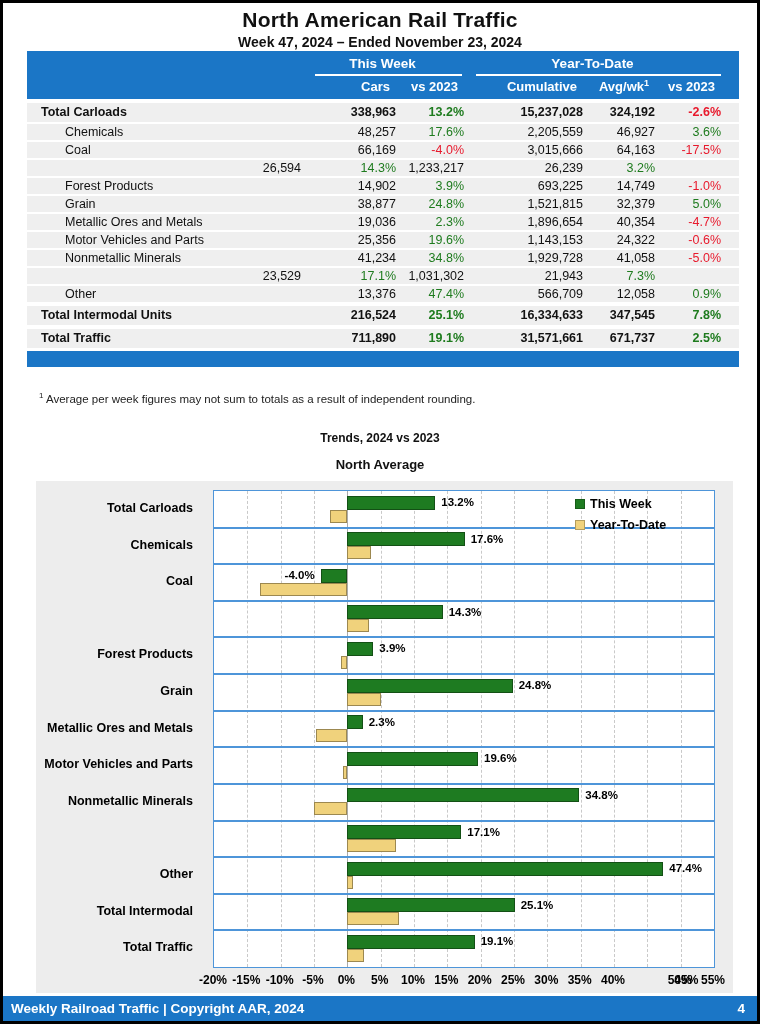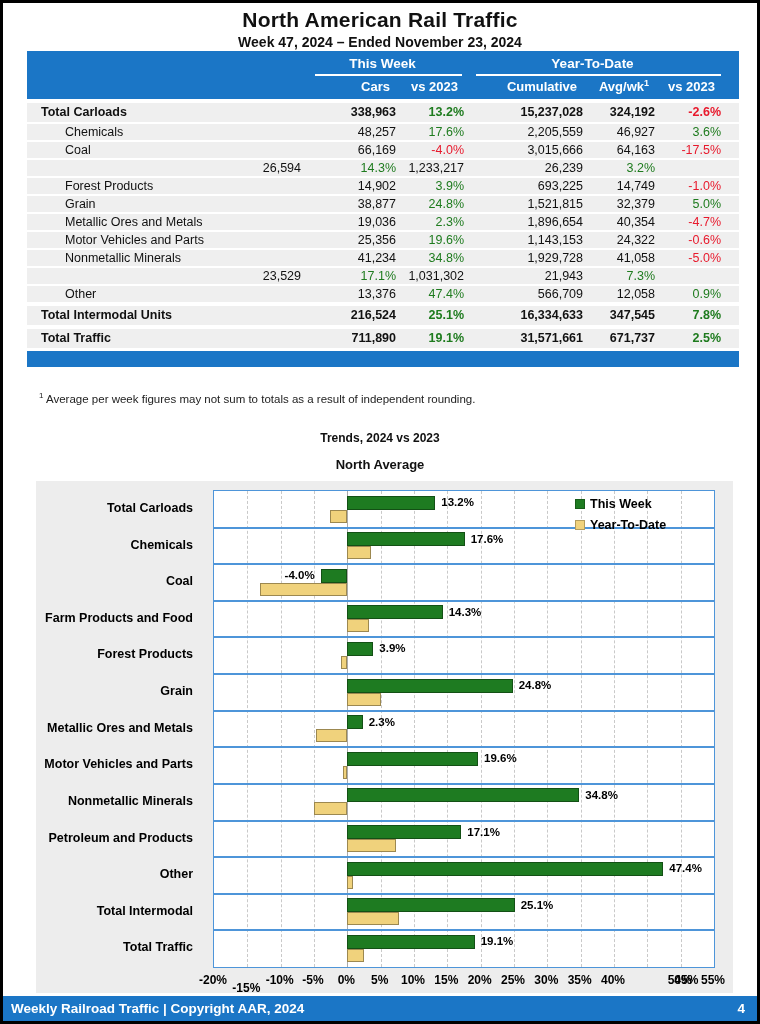--- a/index.html
+++ b/index.html
@@ -209,27 +209,25 @@
   <div class="footnote"><sup>1</sup> <span>Average per week figures may not sum to totals as a result of independent rounding.</span></div>
 
   <div class="chart-title">Trends, 2024 vs 2023</div>
   <div class="chart-subtitle">North Average</div>
 
   <div class="chart-panel">
     <div id="cat-labels">
         <div class="cat-label" style="top: 0px; height: 36.6154px; line-height: 36.6154px;">Total Carloads</div>
         <div class="cat-label" style="top: 36.6154px; height: 36.6154px; line-height: 36.6154px;">Chemicals</div>
         <div class="cat-label" style="top: 73.2308px; height: 36.6154px; line-height: 36.6154px;">Coal</div>
-        <div class="cat-label" style="top: 109.846px; height: 36.6154px; line-height: 36.6154px;">Farm Products and Food</div>
         <div class="cat-label" style="top: 146.462px; height: 36.6154px; line-height: 36.6154px;">Forest Products</div>
         <div class="cat-label" style="top: 183.077px; height: 36.6154px; line-height: 36.6154px;">Grain</div>
         <div class="cat-label" style="top: 219.692px; height: 36.6154px; line-height: 36.6154px;">Metallic Ores and Metals</div>
         <div class="cat-label" style="top: 256.308px; height: 36.6154px; line-height: 36.6154px;">Motor Vehicles and Parts</div>
         <div class="cat-label" style="top: 292.923px; height: 36.6154px; line-height: 36.6154px;">Nonmetallic Minerals</div>
-        <div class="cat-label" style="top: 329.538px; height: 36.6154px; line-height: 36.6154px;">Petroleum and Products</div>
         <div class="cat-label" style="top: 366.154px; height: 36.6154px; line-height: 36.6154px;">Other</div>
         <div class="cat-label" style="top: 402.769px; height: 36.6154px; line-height: 36.6154px;">Total Intermodal</div>
         <div class="cat-label" style="top: 439.385px; height: 36.6154px; line-height: 36.6154px;">Total Traffic</div>
       </div>
     <div class="plot" id="plot">
         <div class="gridline" style="left: 33.3333px;"></div>
         <div class="gridline" style="left: 66.6667px;"></div>
         <div class="gridline" style="left: 100px;"></div>
         <div class="zeroline" style="left: 133.333px;"></div>
         <div class="gridline" style="left: 166.667px;"></div>
@@ -289,21 +287,21 @@
         <div class="bar-label" style="top: 370.154px; left: 455.333px;">47.4%</div>
         <div class="bar" style="top: 407.269px; height: 14px; left: 133.333px; width: 167.333px; background: rgb(30, 123, 33);"></div>
         <div class="bar" style="top: 421.269px; height: 13px; left: 133.333px; width: 52px; background: rgb(240, 210, 124);"></div>
         <div class="bar-label" style="top: 406.769px; left: 306.667px;">25.1%</div>
         <div class="bar" style="top: 443.885px; height: 14px; left: 133.333px; width: 127.333px; background: rgb(30, 123, 33);"></div>
         <div class="bar" style="top: 457.885px; height: 13px; left: 133.333px; width: 16.6667px; background: rgb(240, 210, 124);"></div>
         <div class="bar-label" style="top: 443.385px; left: 266.667px;">19.1%</div>
       </div>
     <div id="x-axis">
         <div class="x-tick" style="left: 0px;">-20%</div>
-        <div class="x-tick" style="left: 33.3333px; margin-top: 8px;">-15%</div>
+        <div class="x-tick" style="left: 33.3333px;">-15%</div>
         <div class="x-tick" style="left: 66.6667px;">-10%</div>
         <div class="x-tick" style="left: 100px;">-5%</div>
         <div class="x-tick" style="left: 133.333px;">0%</div>
         <div class="x-tick" style="left: 166.667px;">5%</div>
         <div class="x-tick" style="left: 200px;">10%</div>
         <div class="x-tick" style="left: 233.333px;">15%</div>
         <div class="x-tick" style="left: 266.667px;">20%</div>
         <div class="x-tick" style="left: 300px;">25%</div>
         <div class="x-tick" style="left: 333.333px;">30%</div>
         <div class="x-tick" style="left: 366.667px;">35%</div>

